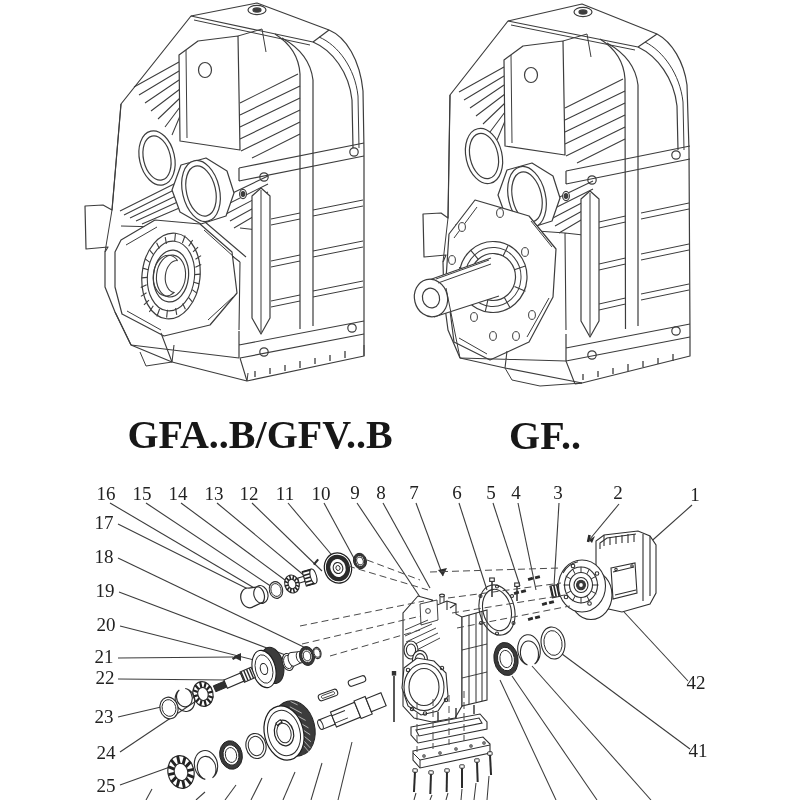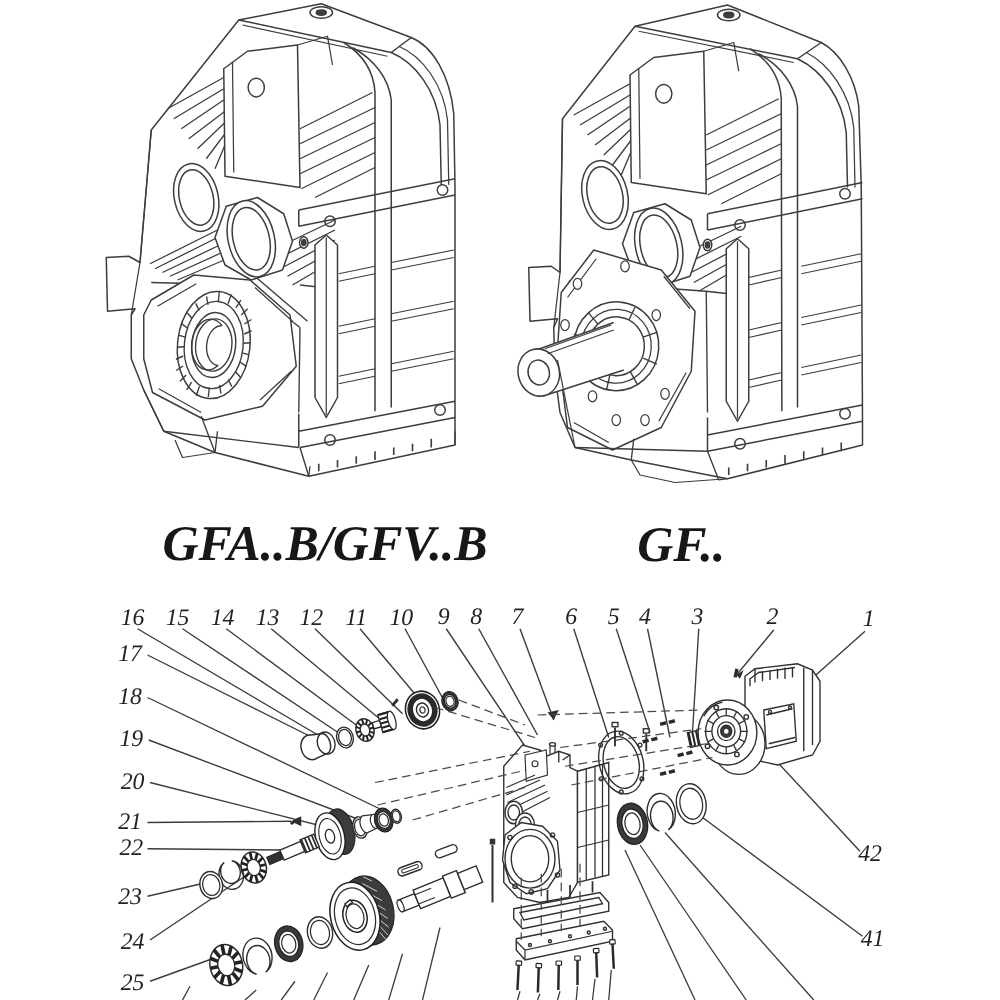--- a/index.html
+++ b/index.html
@@ -1,16 +1,16 @@
 <!DOCTYPE html>
 <html><head>
 <meta charset="utf-8">
 <style>
 html,body{margin:0;padding:0;background:#ffffff;}
-#page{width:800px;height:800px;position:relative;overflow:hidden;background:#ffffff;font-style:italic;}
+#page{width:800px;height:800px;position:relative;overflow:hidden;background:#ffffff;}
 svg{display:block;filter:blur(0.38px);}
 .t1{font-family:"Liberation Serif",serif;font-weight:bold;font-size:40px;fill:#171717;}
 .num{font-family:"Liberation Serif",serif;font-size:19px;fill:#222222;}
 </style>
 </head>
 <body>
 <div id="page">
 <svg width="800" height="800" viewBox="0 0 800 800">
 <rect x="0" y="0" width="800" height="800" fill="#ffffff"></rect>
 <g id="titles">

